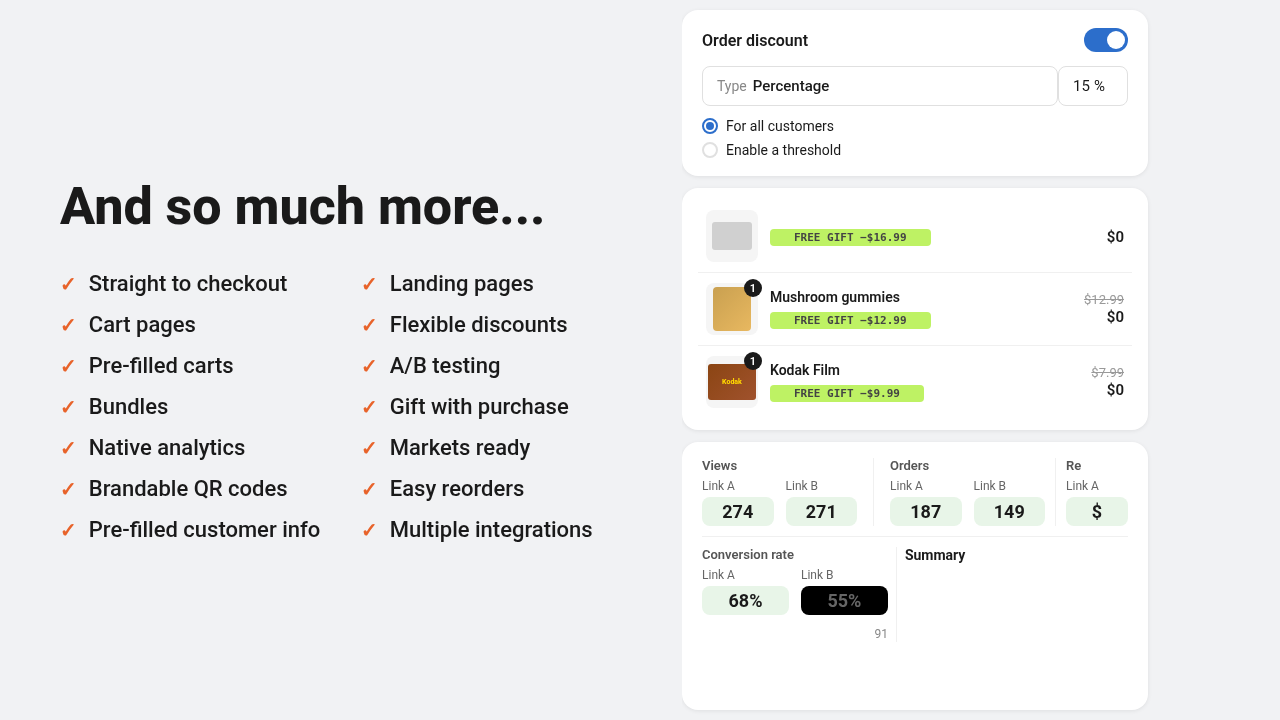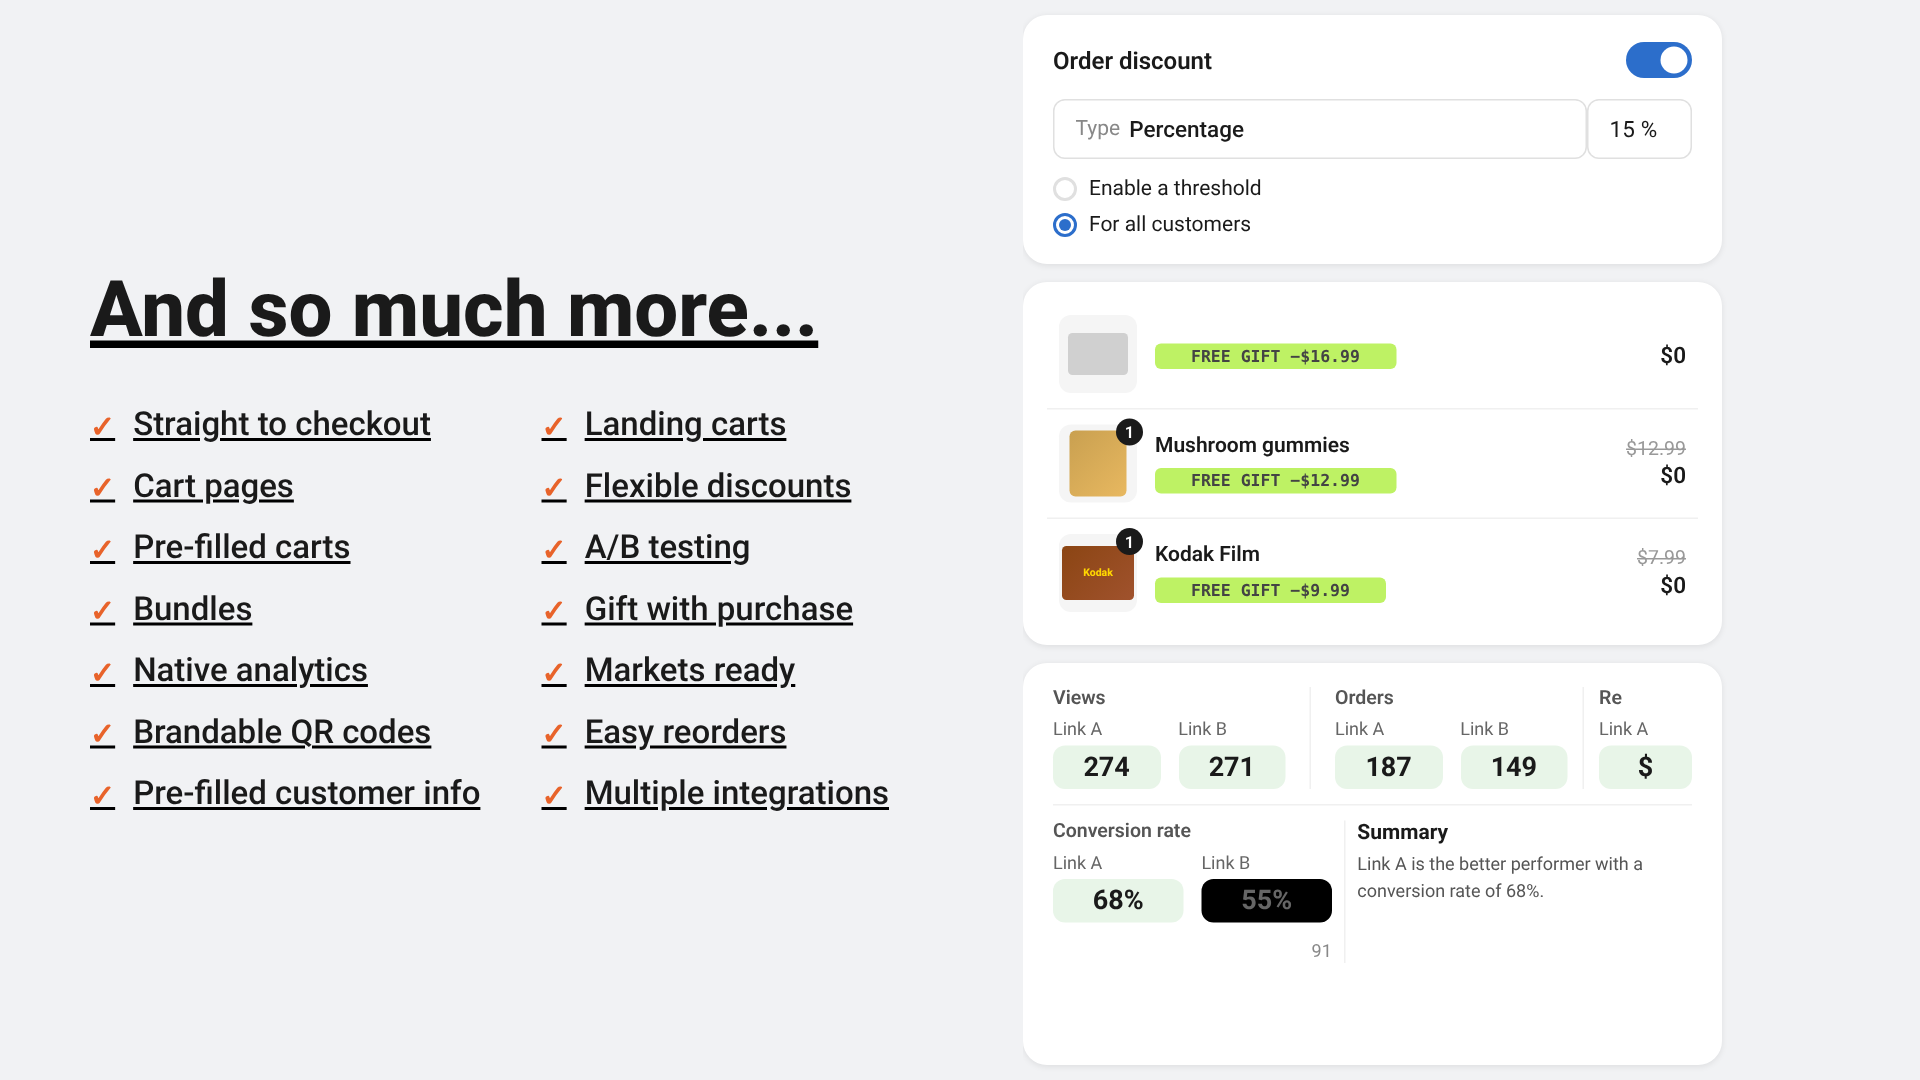--- a/index.html
+++ b/index.html
@@ -12,21 +12,20 @@
       display: flex;
     }
 
     
     .left-panel {
       width: 682px;
       padding: 40px 60px;
       display: flex;
       flex-direction: column;
       justify-content: center;
-      text-decoration: underline;
     }
 
     .main-heading {
       font-size: 52px;
       font-weight: 800;
       color: #1a1a1a;
       margin-bottom: 36px;
       line-height: 1.1;
     }
 
@@ -450,21 +449,21 @@
       </div>
       <div class="feature-item" style="margin-top:16px">
         <span class="check-icon">✓</span>
         <span>Pre-filled customer info</span>
       </div>
     </div>
 
     <div>
       <div class="feature-item">
         <span class="check-icon">✓</span>
-        <span>Landing carts</span>
+        <span>Landing pages</span>
       </div>
       <div class="feature-item" style="margin-top:16px">
         <span class="check-icon">✓</span>
         <span>Flexible discounts</span>
       </div>
       <div class="feature-item" style="margin-top:16px">
         <span class="check-icon">✓</span>
         <span>A/B testing</span>
       </div>
       <div class="feature-item" style="margin-top:16px">
@@ -499,26 +498,26 @@
         <span class="type-label">Type</span>
         <span class="type-value">Percentage</span>
       </div>
       <div class="percent-input">
         <span>15</span>
         <span>%</span>
       </div>
     </div>
     <div class="radio-group">
       <div class="radio-item">
+        <div class="radio-dot selected"></div>
+        <span>For all customers</span>
+      </div>
+      <div class="radio-item">
         <div class="radio-dot"></div>
         <span>Enable a threshold</span>
-      </div>
-      <div class="radio-item">
-        <div class="radio-dot selected"></div>
-        <span>For all customers</span>
       </div>
     </div>
   </div>
 
   <div class="gift-card">
 
     <div class="gift-item-row">
       <div class="item-thumb-wrap">
         <div class="item-thumb">
           <div class="item-thumb-placeholder"></div>
@@ -620,18 +619,17 @@
             <div class="link-name">Link B</div>
             <div class="link-value" style="background:#000000; color:#666;">55%</div>
           </div>
         </div>
         <div style="margin-top:8px; text-align:right;">
           <span class="page-num">91</span>
         </div>
       </div>
       <div class="summary-section">
         <div class="summary-title">Summary</div>
-        <div class="summary-text">Link A is the better performer with a conversion rate of 68%.</div>
       </div>
     </div>
   </div>
 
 </div>
 
 </body></html>

